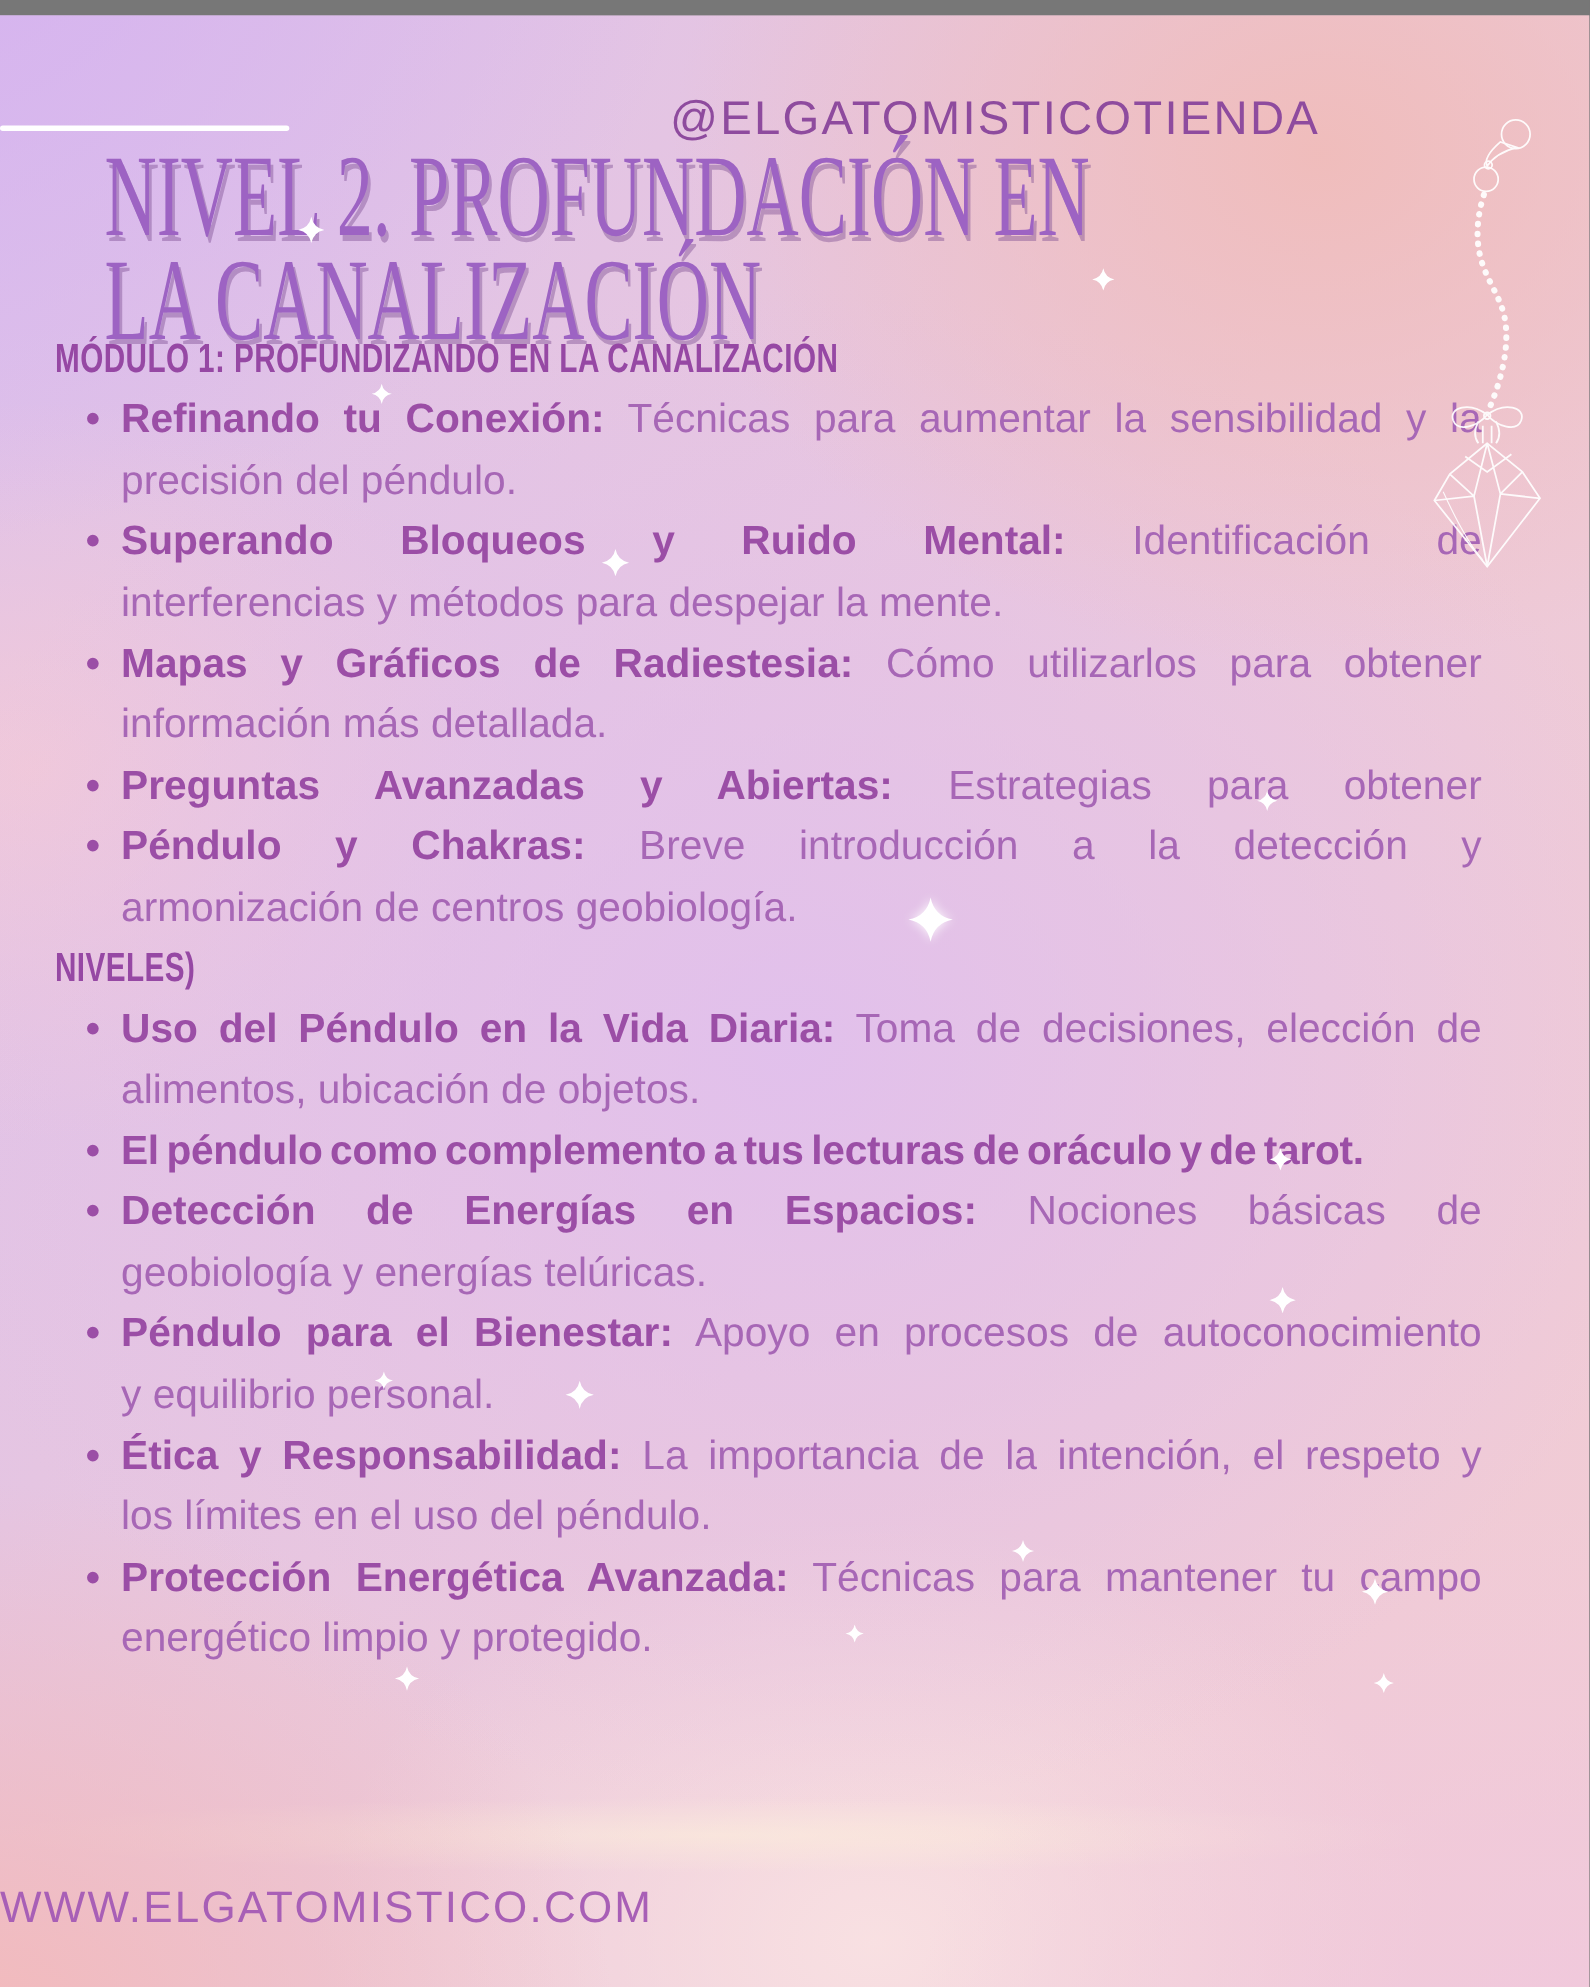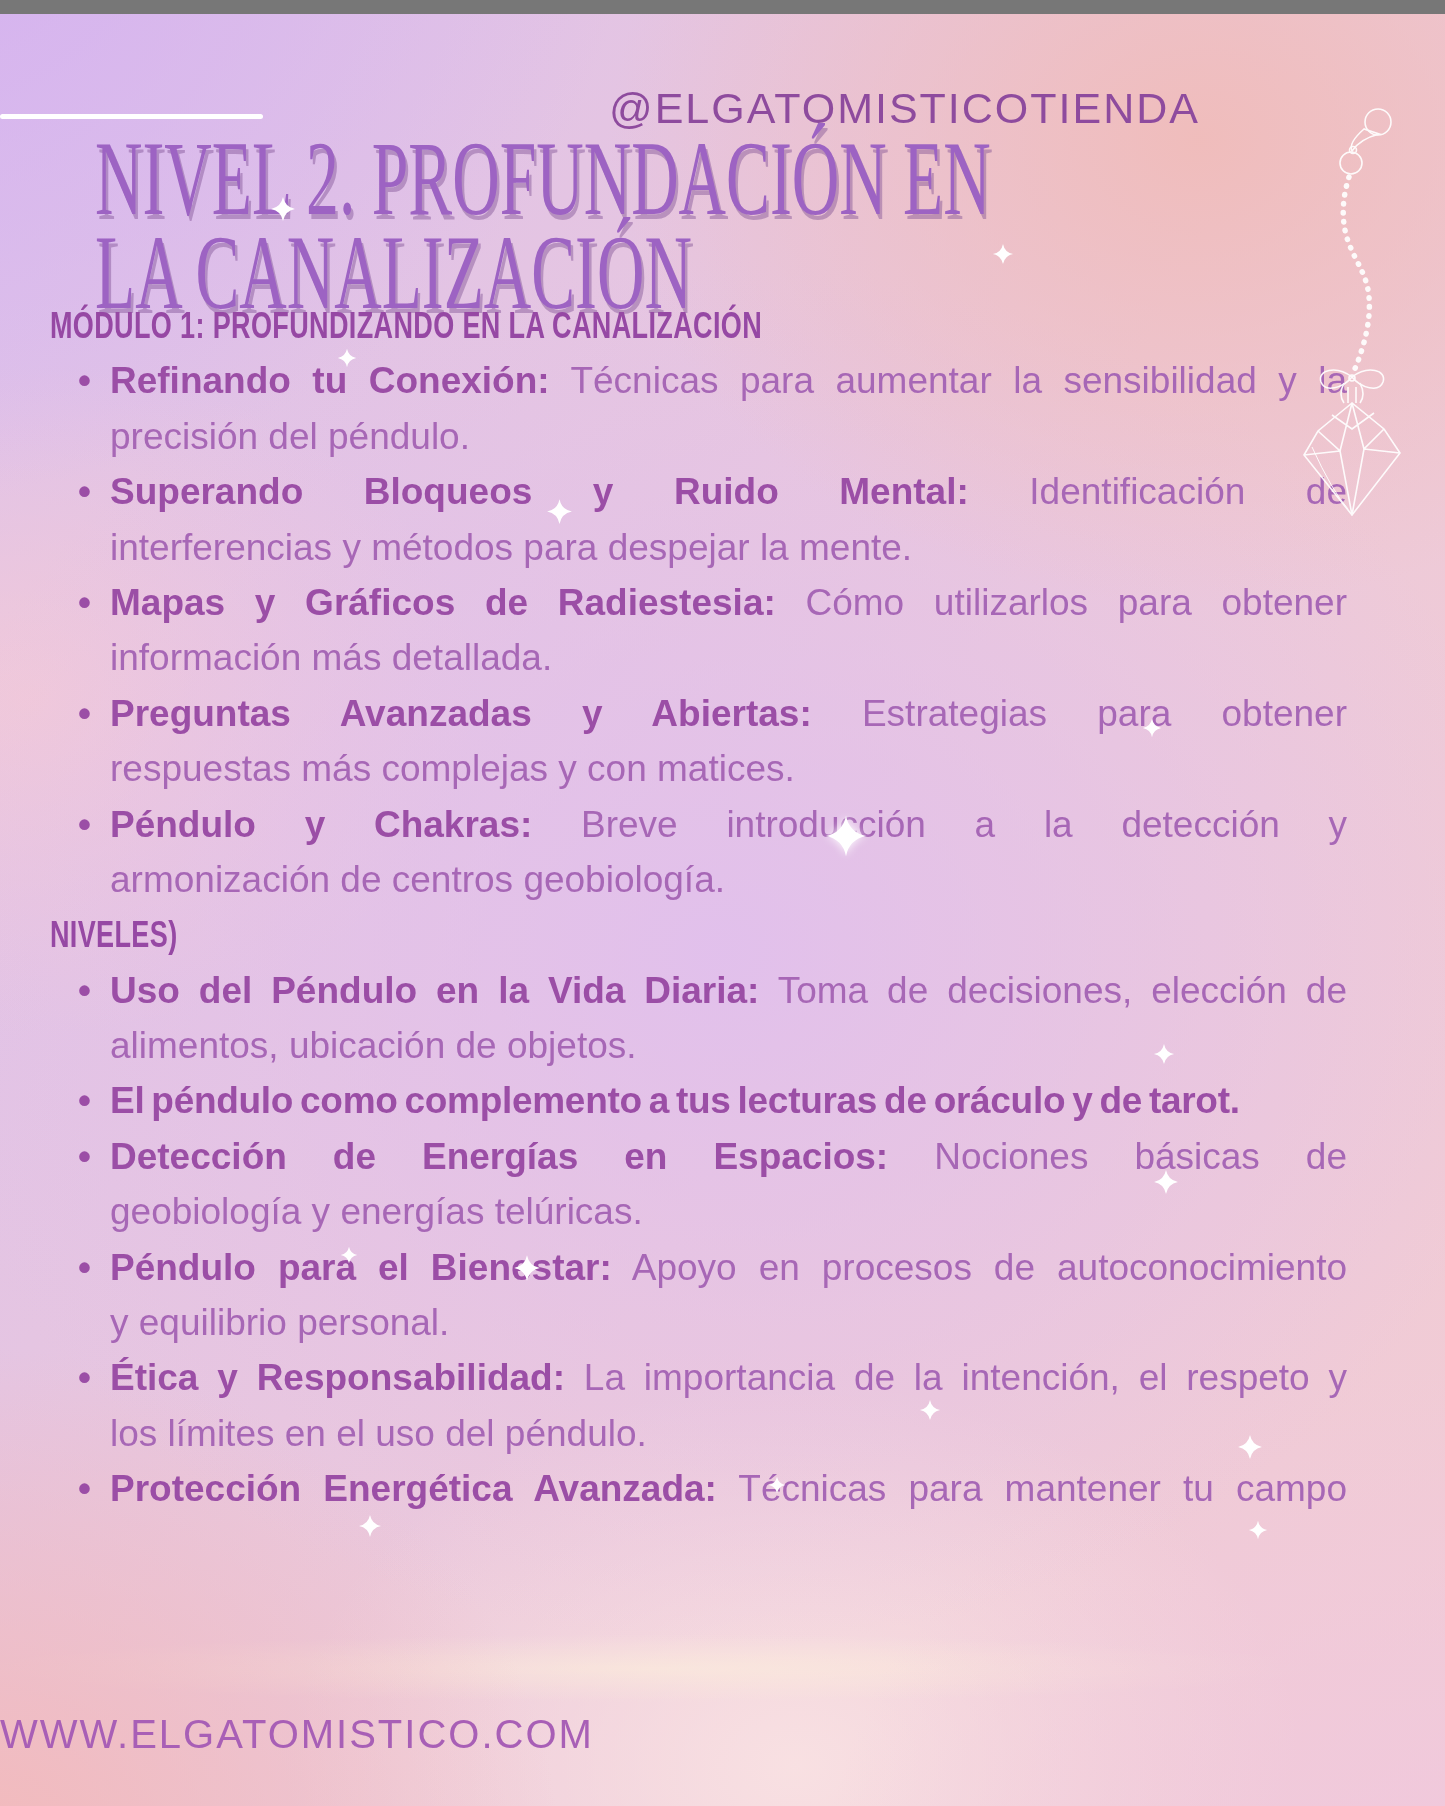--- a/index.html
+++ b/index.html
@@ -77,21 +77,20 @@
     <div class="row li j"><span class="dot">•</span><span class="b">Refinando tu Conexión:</span> <span class="r">Técnicas para aumentar la sensibilidad y la</span></div>
     <div class="row li cont"><span>precisión del péndulo.</span></div>
 
     <div class="row li j"><span class="dot">•</span><span class="b">Superando Bloqueos y Ruido Mental:</span> <span class="r">Identificación de</span></div>
     <div class="row li cont"><span>interferencias y métodos para despejar la mente.</span></div>
 
     <div class="row li j"><span class="dot">•</span><span class="b">Mapas y Gráficos de Radiestesia:</span> <span class="r">Cómo utilizarlos para obtener</span></div>
     <div class="row li cont"><span>información más detallada.</span></div>
 
     <div class="row li j"><span class="dot">•</span><span class="b">Preguntas Avanzadas y Abiertas:</span> <span class="r">Estrategias para obtener</span></div>
-    <div class="row li cont"><span>respuestas más complejas y con matices.</span></div>
 
     <div class="row li j"><span class="dot">•</span><span class="b">Péndulo y Chakras:</span> <span class="r">Breve introducción a la detección y</span></div>
     <div class="row li cont"><span>armonización de centros geobiología.</span></div>
 
     <div class="row mh"><span class="hinner">NIVELES)</span></div>
 
     <div class="row li j"><span class="dot">•</span><span class="b">Uso del Péndulo en la Vida Diaria:</span> <span class="r">Toma de decisiones, elección de</span></div>
     <div class="row li cont"><span>alimentos, ubicación de objetos.</span></div>
 
     <div class="row li tight"><span class="dot">•</span><span class="b">El péndulo como complemento a tus lecturas de oráculo y de tarot.</span></div>
@@ -99,20 +98,21 @@
     <div class="row li j"><span class="dot">•</span><span class="b">Detección de Energías en Espacios:</span> <span class="r">Nociones básicas de</span></div>
     <div class="row li cont"><span>geobiología y energías telúricas.</span></div>
 
     <div class="row li j"><span class="dot">•</span><span class="b">Péndulo para el Bienestar:</span> <span class="r">Apoyo en procesos de autoconocimiento</span></div>
     <div class="row li cont"><span>y equilibrio personal.</span></div>
 
     <div class="row li j"><span class="dot">•</span><span class="b">Ética y Responsabilidad:</span> <span class="r">La importancia de la intención, el respeto y</span></div>
     <div class="row li cont"><span>los límites en el uso del péndulo.</span></div>
 
     <div class="row li j"><span class="dot">•</span><span class="b">Protección Energética Avanzada:</span> <span class="r">Técnicas para mantener tu campo</span></div>
+    <div class="row li cont"><span>energético limpio y protegido.</span></div>
 
   </div>
 
   <div class="footer">WWW.ELGATOMISTICO.COM</div>
 
   <svg class="pendulum" viewBox="0 0 155 440" fill="none" stroke="#ffffff" stroke-width="1.6" opacity="0.92">
     <circle cx="88" cy="23" r="13"></circle>
     <path d="M89,35 Q70,40 62,52 Q58,44 74,30 Z"></path>
     <circle cx="63" cy="51" r="3.5"></circle>
     <circle cx="61" cy="64" r="11"></circle>

